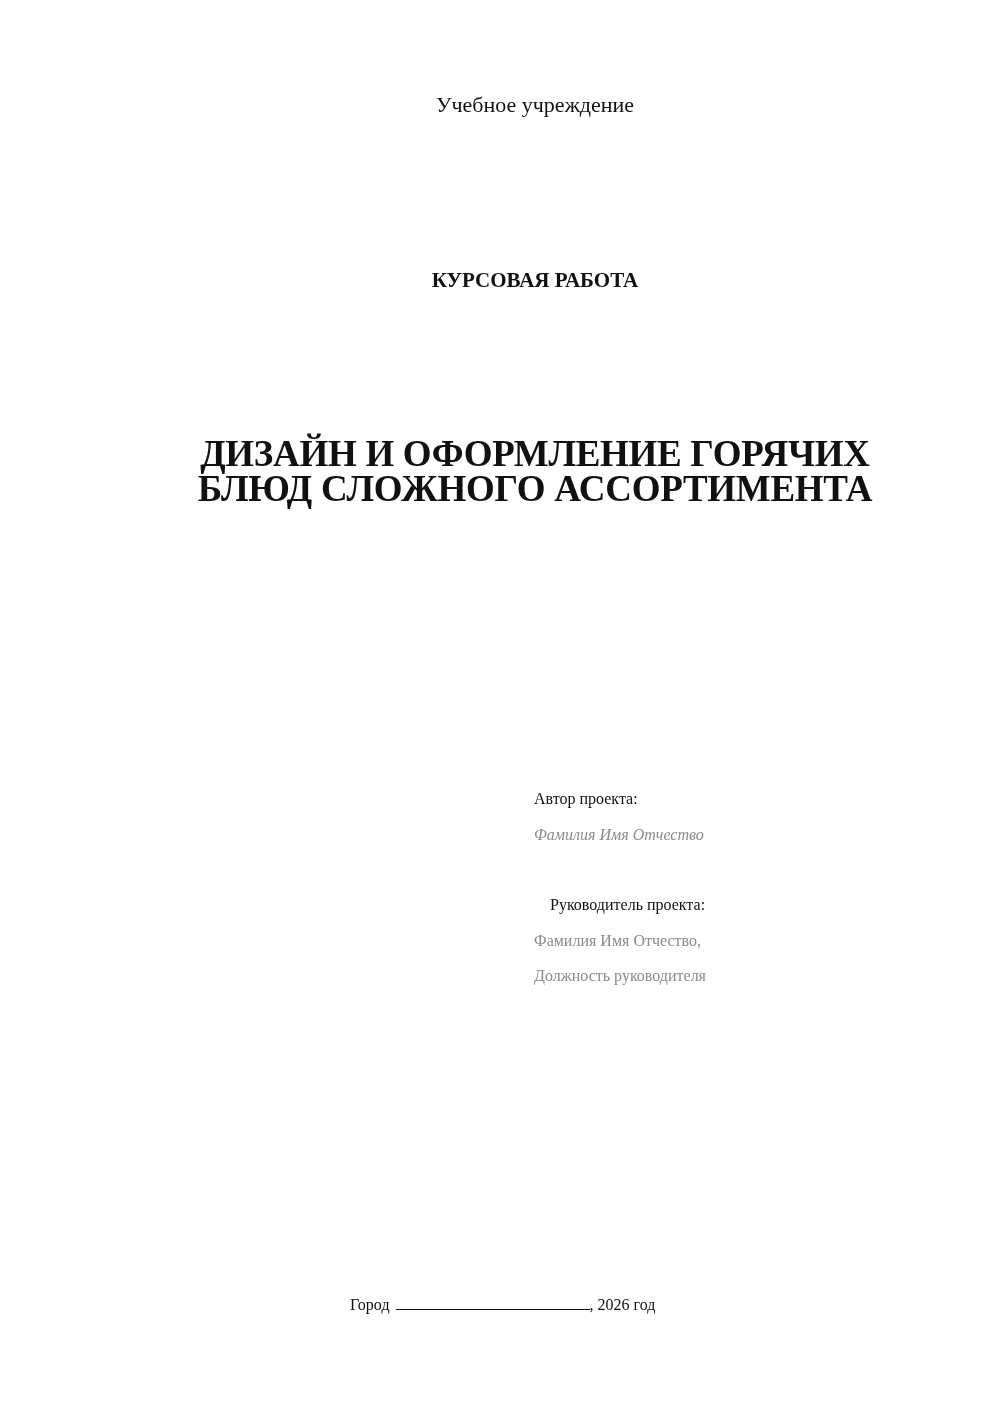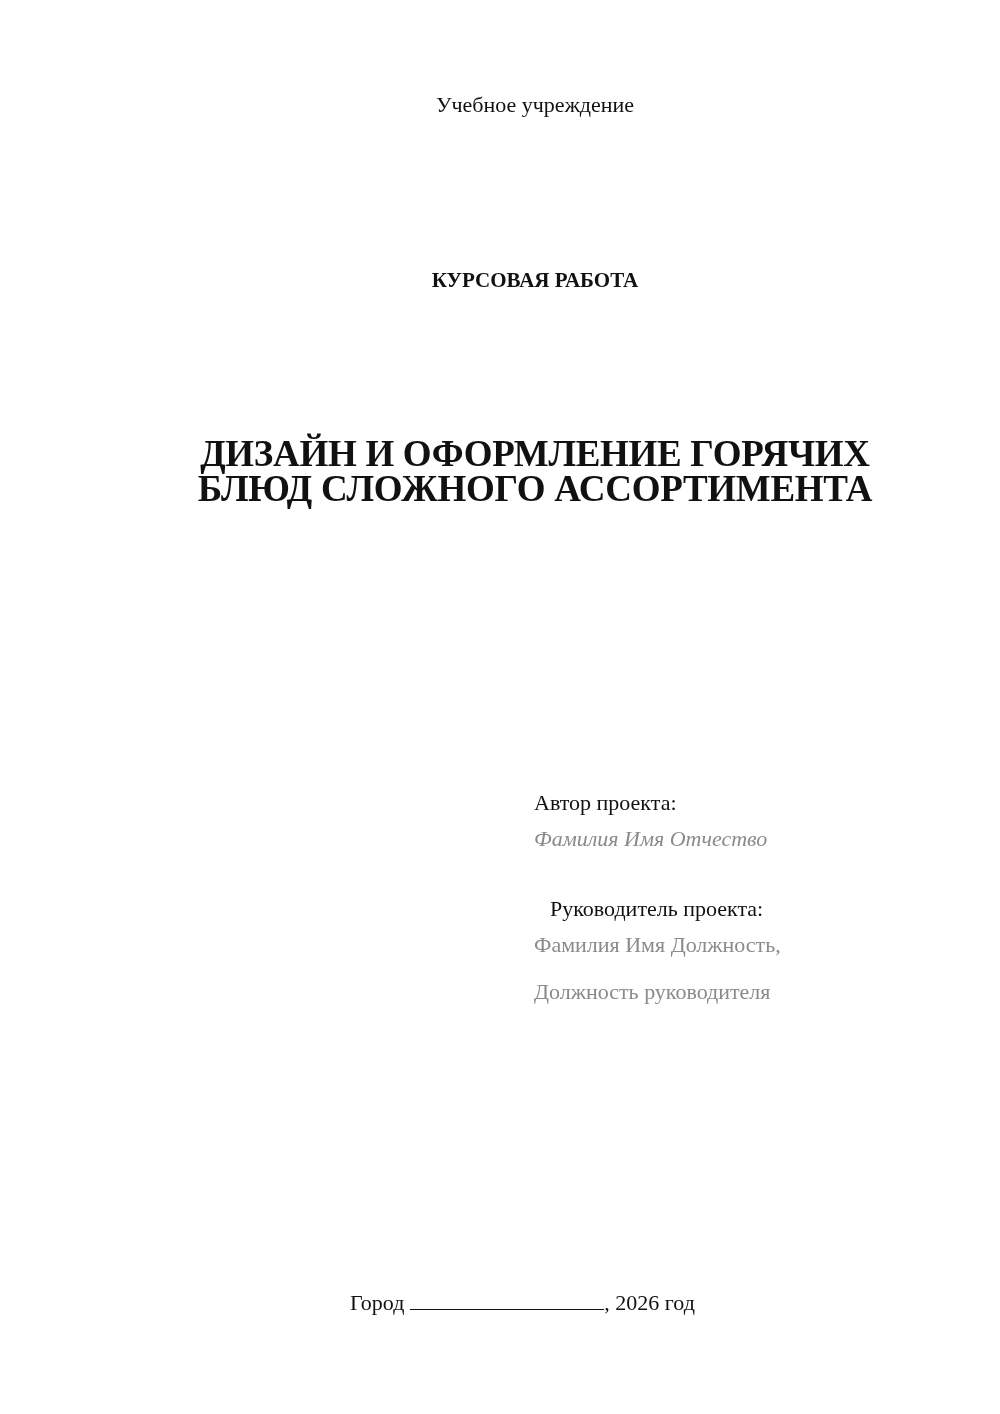--- a/index.html
+++ b/index.html
@@ -4,40 +4,40 @@
 <style>
   html, body { margin: 0; padding: 0; background: #ffffff; }
   body { width: 1000px; height: 1414px; position: relative; overflow: hidden;
          font-family: "Liberation Serif", "DejaVu Serif", serif; color: #111111; }
   .abs { position: absolute; white-space: nowrap; }
   .institution { top: 92px; left: 0; width: 1070px; text-align: center; font-size: 22px; }
   .doc-type { top: 268px; left: 0; width: 1070px; text-align: center; font-size: 21px; font-weight: bold; }
   .title { top: 436px; left: 0; width: 1070px; text-align: center; font-size: 37px; font-weight: bold;
            line-height: 35px; letter-spacing: -0.3px; }
   .title div { white-space: nowrap; }
-  .info { left: 534px; font-size: 22px; }
+  .info { left: 534px; font-size: 16px; }
   .label { color: #111111; }
   .value { color: #8a8a8a; }
-  .footer { top: 1290px; left: 350px; font-size: 22px; }
+  .footer { top: 1290px; left: 350px; font-size: 16px; }
   .blank { display: inline-block; width: 194px; border-bottom: 1.5px solid #111; height: 19px; vertical-align: baseline; margin-left: 6px; }
 </style>
 </head>
 <body>
 
 <div>
   <div class="abs institution">Учебное учреждение</div>
   <div class="abs doc-type">КУРСОВАЯ РАБОТА</div>
   <div class="abs title">
     <div>ДИЗАЙН И ОФОРМЛЕНИЕ ГОРЯЧИХ</div>
     <div>БЛЮД СЛОЖНОГО АССОРТИМЕНТА</div>
   </div>
 
   <div class="abs info label" style="top:790px;">Автор проекта:</div>
   <div class="abs info value" style="top:826px;font-style:italic;">Фамилия Имя Отчество</div>
 
   <div class="abs info label" style="top:896px;margin-left:16px;">Руководитель проекта:</div>
-  <div class="abs info value" style="top:932px;">Фамилия Имя Должность,</div>
-  <div class="abs info value" style="top:967px;margin-top:12px;">Должность руководителя</div>
+  <div class="abs info value" style="top:932px;">Фамилия Имя Отчество,</div>
+  <div class="abs info value" style="top:967px;">Должность руководителя</div>
 
   <div class="abs footer">
     <span>Город</span><span class="blank"></span><span>, 2026 год</span>
   </div>
 </div>
 
 </body></html>

